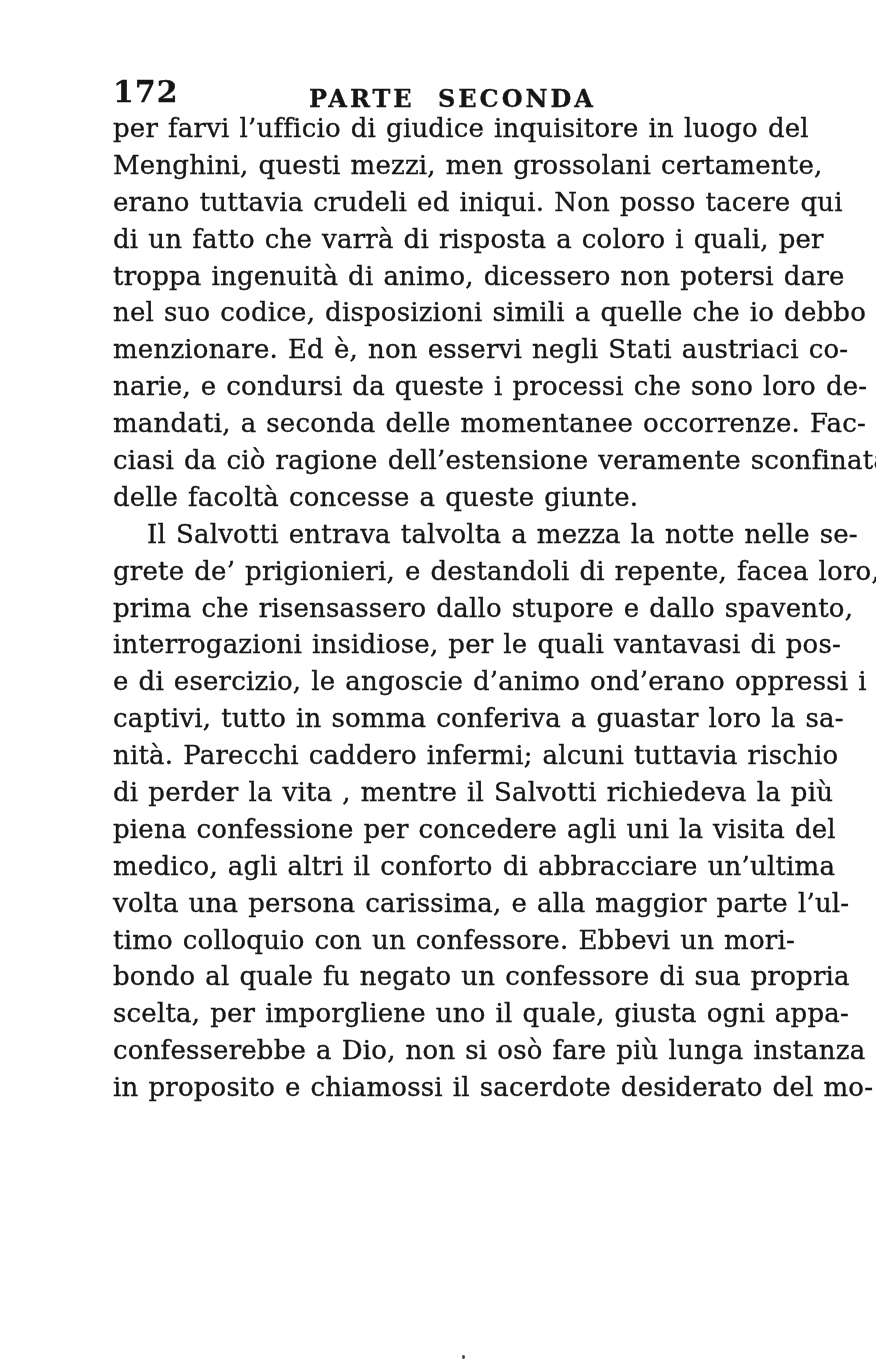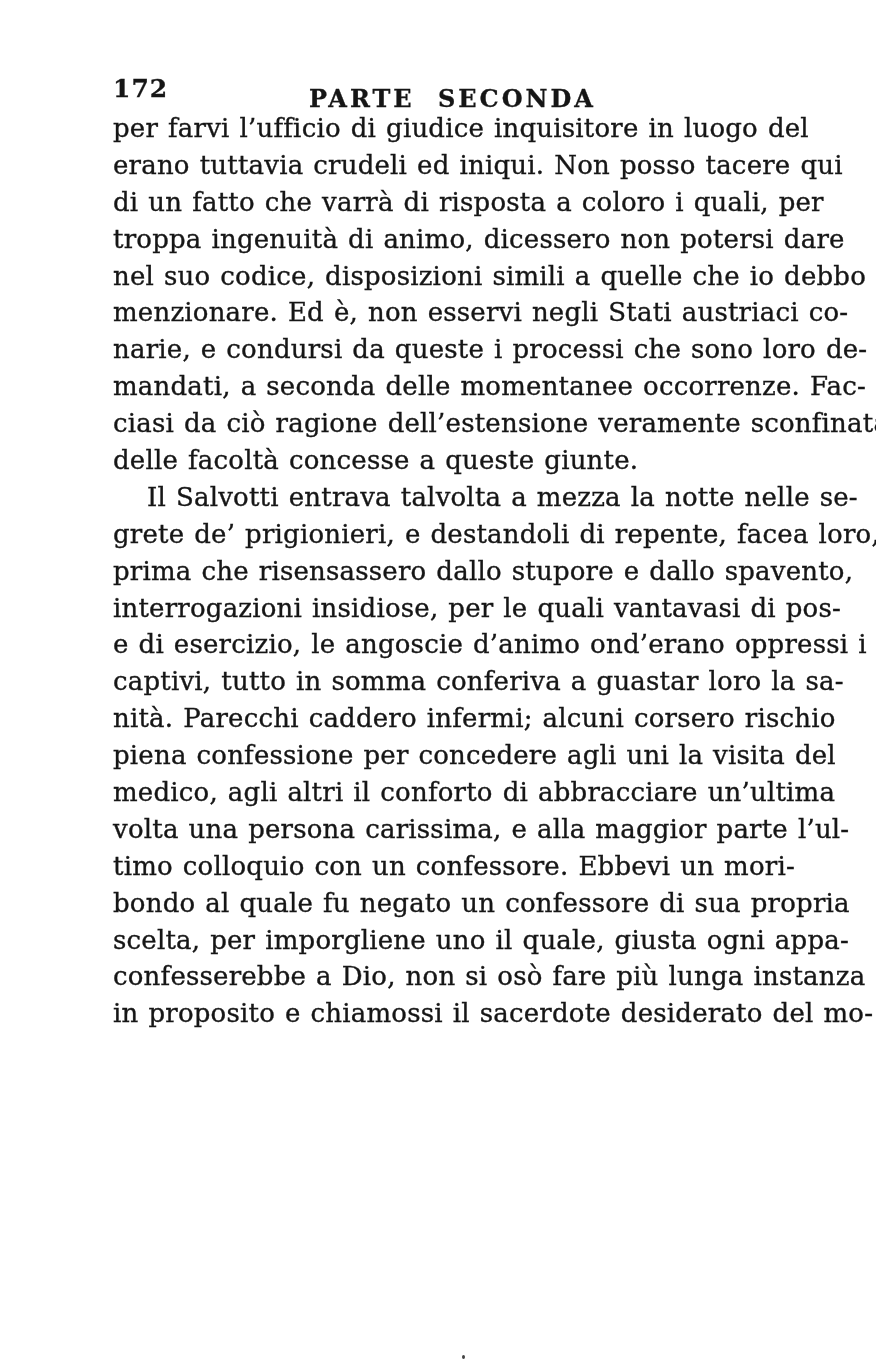--- a/index.html
+++ b/index.html
@@ -13,21 +13,21 @@
     height: 1367px;
     background: #ffffff;
     font-family: "DejaVu Serif", serif;
     color: #161616;
     overflow: hidden;
   }
   .page-number {
     position: absolute;
     left: 113px;
     top: 74px;
-    font-size: 25px;
+    font-size: 30px;
     font-weight: 700;
     letter-spacing: 1px;
     -webkit-text-stroke: 0.3px currentColor;
   }
   .running-title {
     position: absolute;
     left: 113px;
     top: 84px;
     width: 679px;
     text-align: center;
@@ -74,37 +74,39 @@
 <body>
 
 <div class="page">
 
   <div class="page-number">172</div>
   <div class="running-title">PARTE SECONDA</div>
 
   <div class="body-text">
 
     <div class="text-line">per farvi l’ufficio di giudice inquisitore in luogo del</div>
+    <div class="text-line">Menghini, questi mezzi, men grossolani certamente,</div>
     <div class="text-line">erano tuttavia crudeli ed iniqui. Non posso tacere qui</div>
     <div class="text-line">di un fatto che varrà di risposta a coloro i quali, per</div>
     <div class="text-line">troppa ingenuità di animo, dicessero non potersi dare</div>
     <div class="text-line">nel suo codice, disposizioni simili a quelle che io debbo</div>
     <div class="text-line">menzionare. Ed è, non esservi negli Stati austriaci co-</div>
     <div class="text-line">narie, e condursi da queste i processi che sono loro de-</div>
     <div class="text-line">mandati, a seconda delle momentanee occorrenze. Fac-</div>
     <div class="text-line">ciasi da ciò ragione dell’estensione veramente sconfinata</div>
     <div class="text-line para-end">delle facoltà concesse a queste giunte.</div>
 
     <div class="text-line indent">Il Salvotti entrava talvolta a mezza la notte nelle se-</div>
     <div class="text-line">grete de’ prigionieri, e destandoli di repente, facea loro,</div>
     <div class="text-line">prima che risensassero dallo stupore e dallo spavento,</div>
     <div class="text-line">interrogazioni insidiose, per le quali vantavasi di pos-</div>
     <div class="text-line">e di esercizio, le angoscie d’animo ond’erano oppressi i</div>
     <div class="text-line">captivi, tutto in somma conferiva a guastar loro la sa-</div>
-    <div class="text-line">nità. Parecchi caddero infermi; alcuni corsero rischio</div>
+    <div class="text-line">nità. Parecchi caddero infermi; alcuni tuttavia rischio</div>
+    <div class="text-line">di perder la vita , mentre il Salvotti richiedeva la più</div>
     <div class="text-line">piena confessione per concedere agli uni la visita del</div>
     <div class="text-line">medico, agli altri il conforto di abbracciare un’ultima</div>
     <div class="text-line">volta una persona carissima, e alla maggior parte l’ul-</div>
     <div class="text-line">timo colloquio con un confessore. Ebbevi un mori-</div>
     <div class="text-line">bondo al quale fu negato un confessore di sua propria</div>
     <div class="text-line">scelta, per imporgliene uno il quale, giusta ogni appa-</div>
     <div class="text-line">confesserebbe a Dio, non si osò fare più lunga instanza</div>
     <div class="text-line">in proposito e chiamossi il sacerdote desiderato del mo-</div>
   </div>
 

